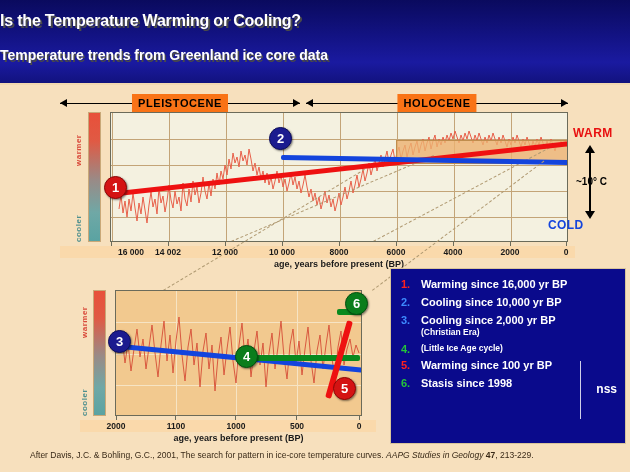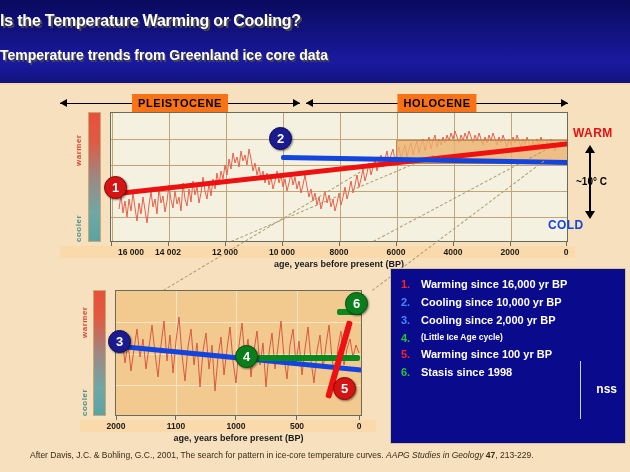--- a/index.html
+++ b/index.html
@@ -273,20 +273,21 @@
     <span class="lnum c1">1.</span>
     <div class="ltxt">Warming since 16,000 yr BP</div>
   </div>
   <div class="lrow">
     <span class="lnum c2">2.</span>
     <div class="ltxt">Cooling since 10,000 yr BP</div>
   </div>
   <div class="lrow">
     <span class="lnum c3">3.</span>
     <div class="ltxt">Cooling since 2,000 yr BP</div>
+    <div class="lsub">(Christian Era)</div>
   </div>
   <div class="lrow">
     <span class="lnum c4">4.</span>
     <div class="lsub">(Little Ice Age cycle)</div>
   </div>
   <div class="lrow">
     <span class="lnum c5">5.</span>
     <div class="ltxt">Warming since 100 yr BP</div>
   </div>
   <div class="lrow">

